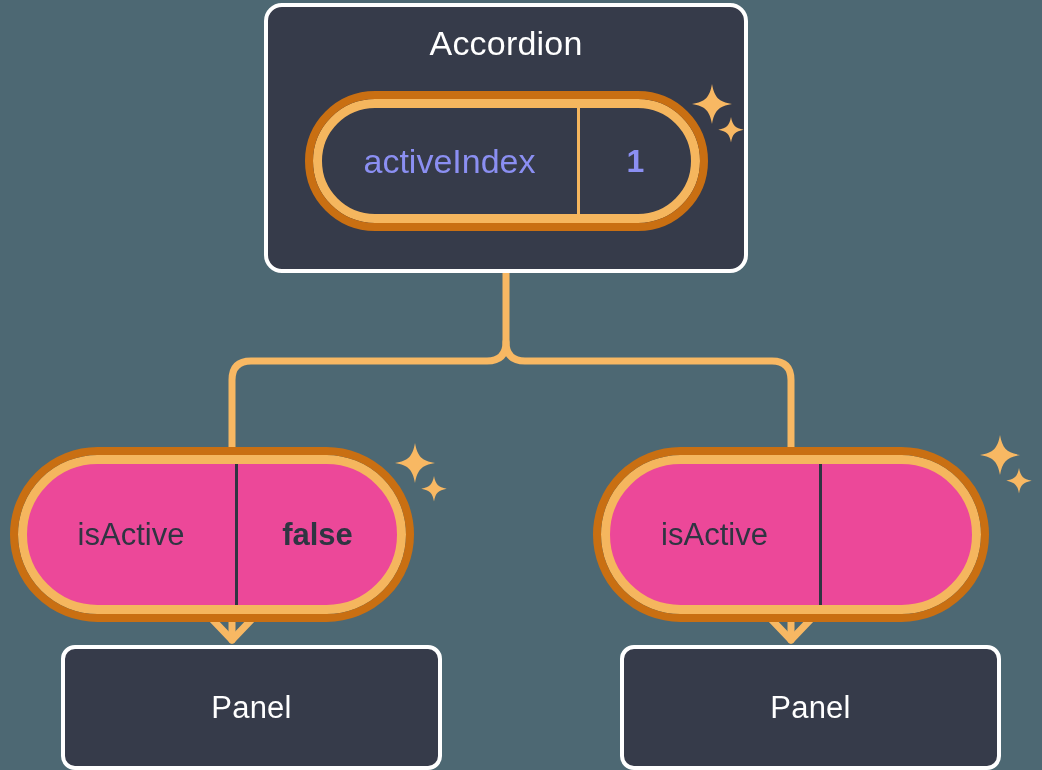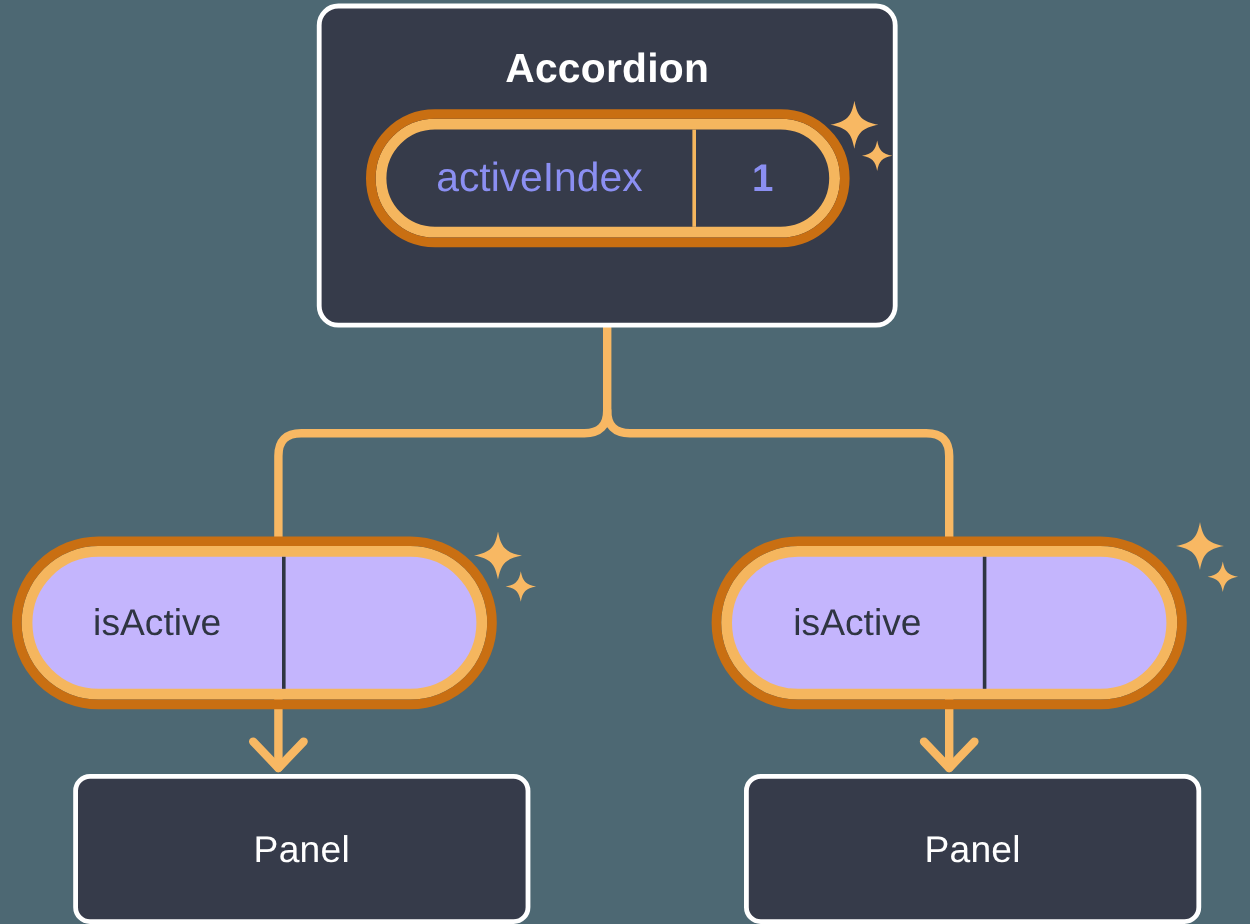--- a/index.html
+++ b/index.html
@@ -46,22 +46,21 @@
   }
 
   #accordion-node {
     left: 264px;
     top: 3px;
     width: 484px;
     height: 270px;
     border-radius: 18px;
   }
   #accordion-node .card-title {
-    margin-top: 31px;
-    font-weight: bold;
+    margin-top: 17px;
   }
 
   .panel-node {
     top: 645px;
     width: 381px;
     height: 125px;
     border-radius: 14px;
     display: flex;
     align-items: center;
     justify-content: center;
@@ -91,40 +90,40 @@
     box-sizing: border-box;
   }
   .pill-key { font-weight: 400; }
   .pill-val { font-weight: 700; }
 
   
   #accordion-state-pill {
     left: 313px;
     top: 99px;
     width: 387px;
-    height: 99px;
+    height: 124px;
     background: #363b4a;
   }
   #accordion-state-pill .pill-key {
     width: 258px;
     font-size: 34px;
     color: #8b8ff2;
     border-right: 3px solid #f5b65e;
   }
   #accordion-state-pill .pill-val {
     flex: 1;
     font-size: 32px;
     color: #8b8ff2;
   }
 
   
   .pill-filled {
-    background: #c4b5fd;
+    background: #ec4899;
     top: 455px;
-    height: 128px;
+    height: 159px;
   }
   .pill-filled .pill-key {
     font-size: 31px;
     color: #2f3542;
     border-right: 3px solid #2f3542;
   }
   .pill-filled .pill-val {
     flex: 1;
     font-size: 31px;
     color: #2f3542;
@@ -190,20 +189,21 @@
              C 15.5 17.5 19.5 13.5 22 0 Z"></path>
     <path fill="#f8b863" d="M 41 33
              C 42.6 41.5 45.2 44.1 53.7 45.7
              C 45.2 47.3 42.6 49.9 41 58.4
              C 39.4 49.9 36.8 47.3 28.3 45.7
              C 36.8 44.1 39.4 41.5 41 33 Z"></path>
   </svg>
 
   <div class="pill pill-filled" id="left-state-pill">
     <div class="pill-key">isActive</div>
+    <div class="pill-val">false</div>
   </div>
 
   <svg class="sparkle-group" id="sparkle-left" width="56" height="70" viewBox="0 0 56 70" aria-hidden="true">
     <path fill="#f8b863" d="M 22 0
              C 24.5 13.5 28.5 17.5 42 20
              C 28.5 22.5 24.5 26.5 22 40
              C 19.5 26.5 15.5 22.5 2 20
              C 15.5 17.5 19.5 13.5 22 0 Z"></path>
     <path fill="#f8b863" d="M 41 33
              C 42.6 41.5 45.2 44.1 53.7 45.7

